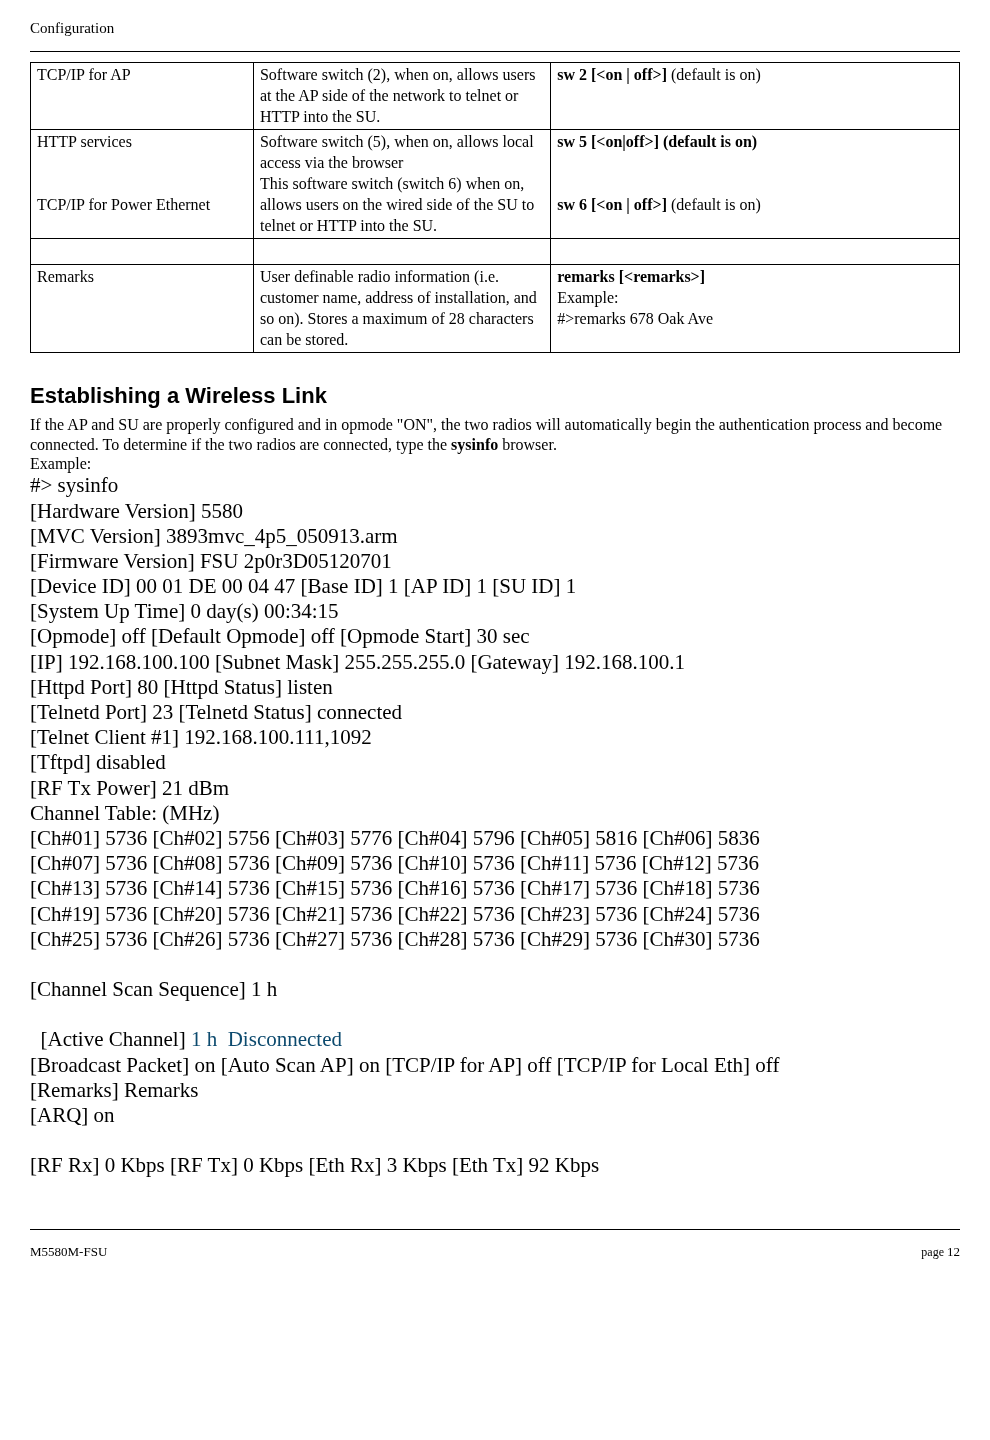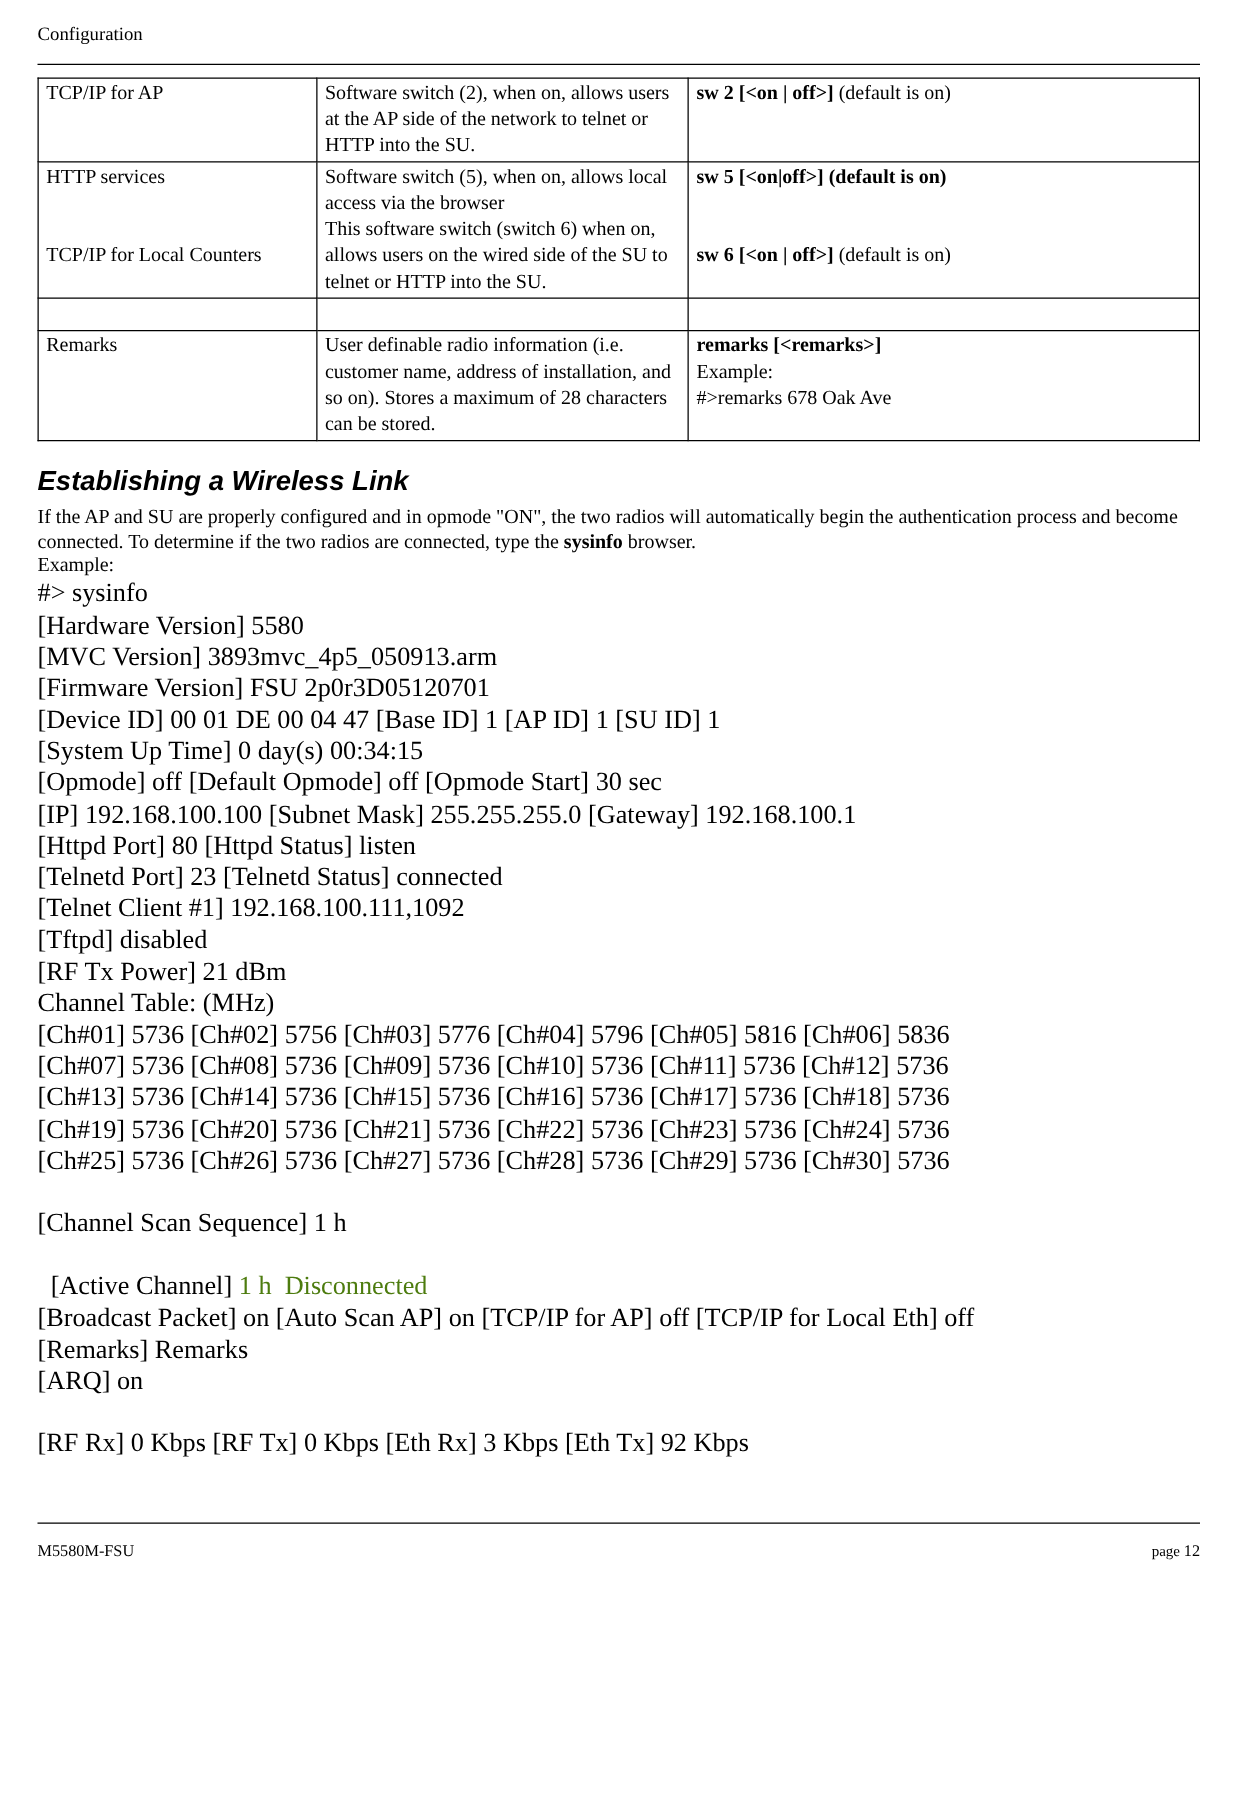--- a/index.html
+++ b/index.html
@@ -13,48 +13,47 @@
   }
   .header {
     font-size: 15px;
     border-bottom: 1px solid #000;
     padding-bottom: 14px;
     margin-bottom: 10px;
   }
   table {
     border-collapse: collapse;
     width: 100%;
-    margin-bottom: 19px;
+    margin-bottom: 30px;
   }
   td {
     border: 1px solid #000;
     vertical-align: top;
     padding: 2px 6px;
     font-size: 16px;
     line-height: 1.3;
   }
   .col1 { width: 24%; }
   .col2 { width: 32%; }
   .col3 { width: 44%; }
   .bi { font-weight: bold; }
   h2 {
     font-family: Arial, Helvetica, sans-serif;
-    font-style: italic;
     font-weight: bold;
     font-size: 22px;
     margin-bottom: 6px;
   }
   .intro { line-height: 1.25; }
   .mono-block {
     font-family: "Times New Roman", Times, serif;
     line-height: 1.2;
     font-size: 21px;
     white-space: pre-wrap;
   }
-  .red { color: #4d7c0f; }
+  .red { color: #0c4a6e; }
   .footer {
     display: flex;
     justify-content: space-between;
     border-top: 1px solid #000;
     margin-top: 50px;
     font-size: 13px;
     padding-top: 14px;
   }
   .footer .pg { font-size: 12px; }
 </style>
@@ -69,21 +68,21 @@
     <td class="col1">TCP/IP for AP</td>
     <td class="col2">Software switch (2), when on, allows users at the AP side of the network to telnet or HTTP into the SU.</td>
     <td class="col3">
       <span class="bi">sw 2 [&lt;on | off&gt;]</span><span> (default is on)</span>
     </td>
   </tr>
   <tr>
     <td class="col1">
       <div>HTTP services</div>
       <div style="height:42px"></div>
-      <div>TCP/IP for Local Counters</div>
+      <div>TCP/IP for Power Ethernet</div>
     </td>
     <td class="col2">
       <div>Software switch (5),  when on, allows local access via the browser</div>
       <div>This software switch (switch 6) when on, allows users on the wired side of the SU to telnet or HTTP into the SU.</div>
     </td>
     <td class="col3">
       <div class="bi">sw 5 [&lt;on|off&gt;] (default is on)</div>
       <div style="height:42px"></div>
       <div><span class="bi">sw 6 [&lt;on | off&gt;]</span><span> (default is on)</span></div>
     </td>

